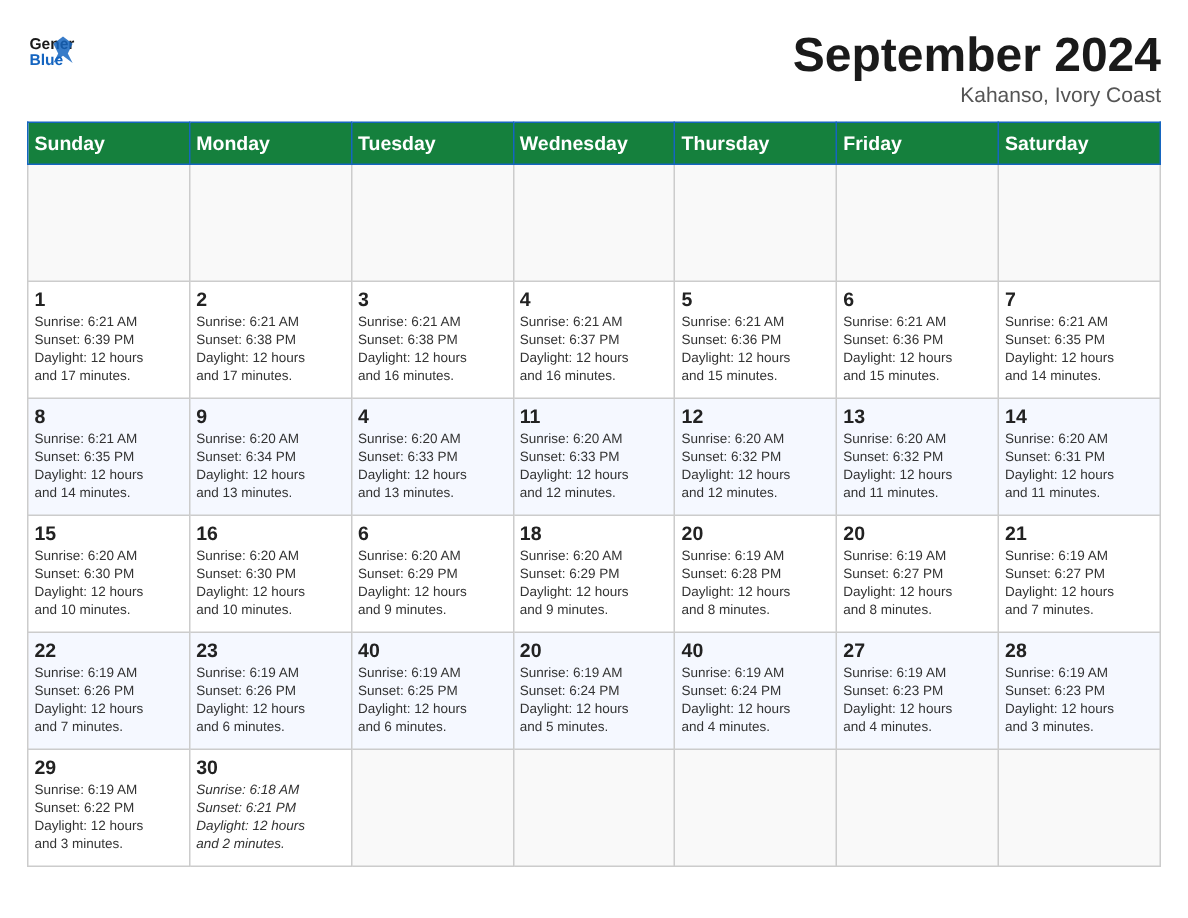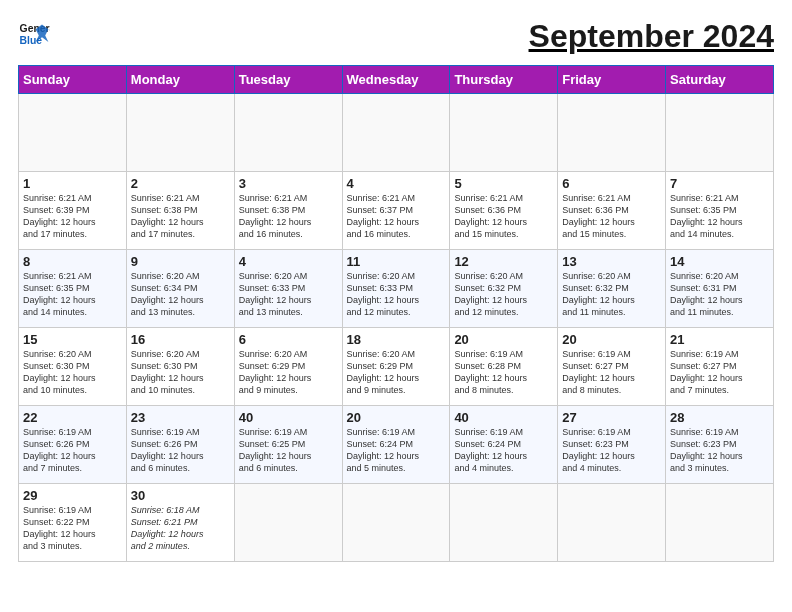--- a/index.html
+++ b/index.html
@@ -24,38 +24,37 @@
       display: flex;
       align-items: center;
       gap: 4px;
     }
     .logo-icon {
       width: 32px;
       height: 32px;
     }
     .title-block {
       text-align: right;
-      text-decoration: underline;
     }
     .month-title {
       font-size: 32px;
       font-weight: bold;
       color: #1a1a1a;
     }
     .subtitle {
       font-size: 14px;
       color: #555;
     }
     table {
       width: 100%;
       border-collapse: collapse;
       table-layout: fixed;
     }
     thead tr th {
-      background: #a21caf;
+      background: #15803d;
       color: #fff;
       font-size: 13px;
       font-weight: bold;
       padding: 6px 4px;
       text-align: left;
       border: 1px solid #1565c0;
     }
     tbody tr td {
       vertical-align: top;
       border: 1px solid #ccc;
@@ -93,20 +92,21 @@
   <div class="header-row">
     <div class="logo">
       <svg class="logo-icon" viewBox="0 0 40 40" xmlns="http://www.w3.org/2000/svg">
         <text x="2" y="18" font-size="13" font-weight="bold" fill="#1a1a1a" font-family="Arial">General</text>
         <text x="2" y="32" font-size="13" font-weight="bold" fill="#1565c0" font-family="Arial">Blue</text>
         <polygon points="30,8 38,14 34,22 38,30 30,24 22,30 26,22 22,14" fill="#1565c0" opacity="0.85"></polygon>
       </svg>
     </div>
     <div class="title-block">
       <div class="month-title">September 2024</div>
+      <div class="subtitle">Kahanso, Ivory Coast</div>
     </div>
   </div>
 
   <table>
     <thead>
       <tr>
 
       <th>Sunday</th>
           <th>Monday</th>
           <th>Tuesday</th>

